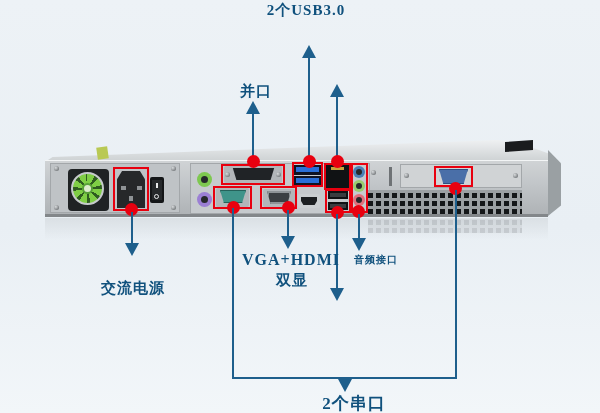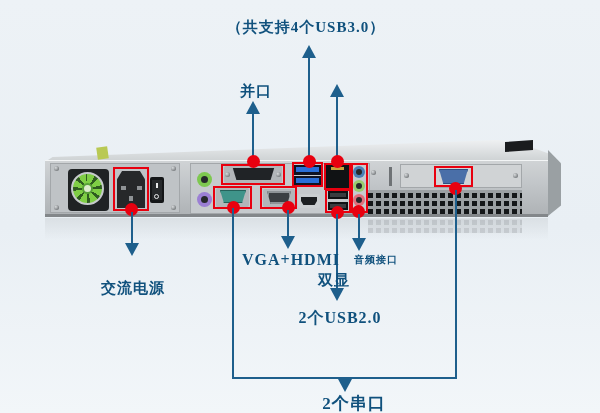--- a/index.html
+++ b/index.html
@@ -196,22 +196,21 @@
   <div class="vline" style="left:336px;top:214px;height:74px;"></div>
   <div class="arrow-down" style="left:330px;top:288px;"></div>
 
   <div class="dot" style="left:227px;top:201px;"></div>
   <div class="dot" style="left:449px;top:182px;"></div>
   <div class="vline" style="left:232px;top:208px;height:171px;"></div>
   <div class="vline" style="left:455px;top:190px;height:189px;"></div>
   <div class="hline" style="left:232px;top:377px;width:225px;"></div>
   <div class="arrow-down" style="left:338px;top:379px;"></div>
 
-  <div class="ann" style="left:306px;top:18px;font-size:15px;">（共支持4个USB3.0）</div>
+  <div class="ann" style="left:306px;top:1px;font-size:15px;">2个USB3.0</div>
   <div class="ann" style="left:256px;top:82px;font-size:15px;">并口</div>
   <div class="ann" style="left:291px;top:251px;font-size:16px;">VGA+HDMI</div>
   <div class="ann" style="left:133px;top:279px;font-size:15px;">交流电源</div>
-  <div class="ann" style="left:292px;top:271px;font-size:15px;margin-left:42px;">双显</div>
+  <div class="ann" style="left:292px;top:271px;font-size:15px;">双显</div>
   <div class="ann" style="left:376px;top:253px;font-size:10px;">音频接口</div>
-  <div class="ann" style="left:340px;top:308px;font-size:16px;">2个USB2.0</div>
   <div class="ann" style="left:354px;top:392px;font-size:17px;">2个串口</div>
 
 </div>
 
 </body></html>

